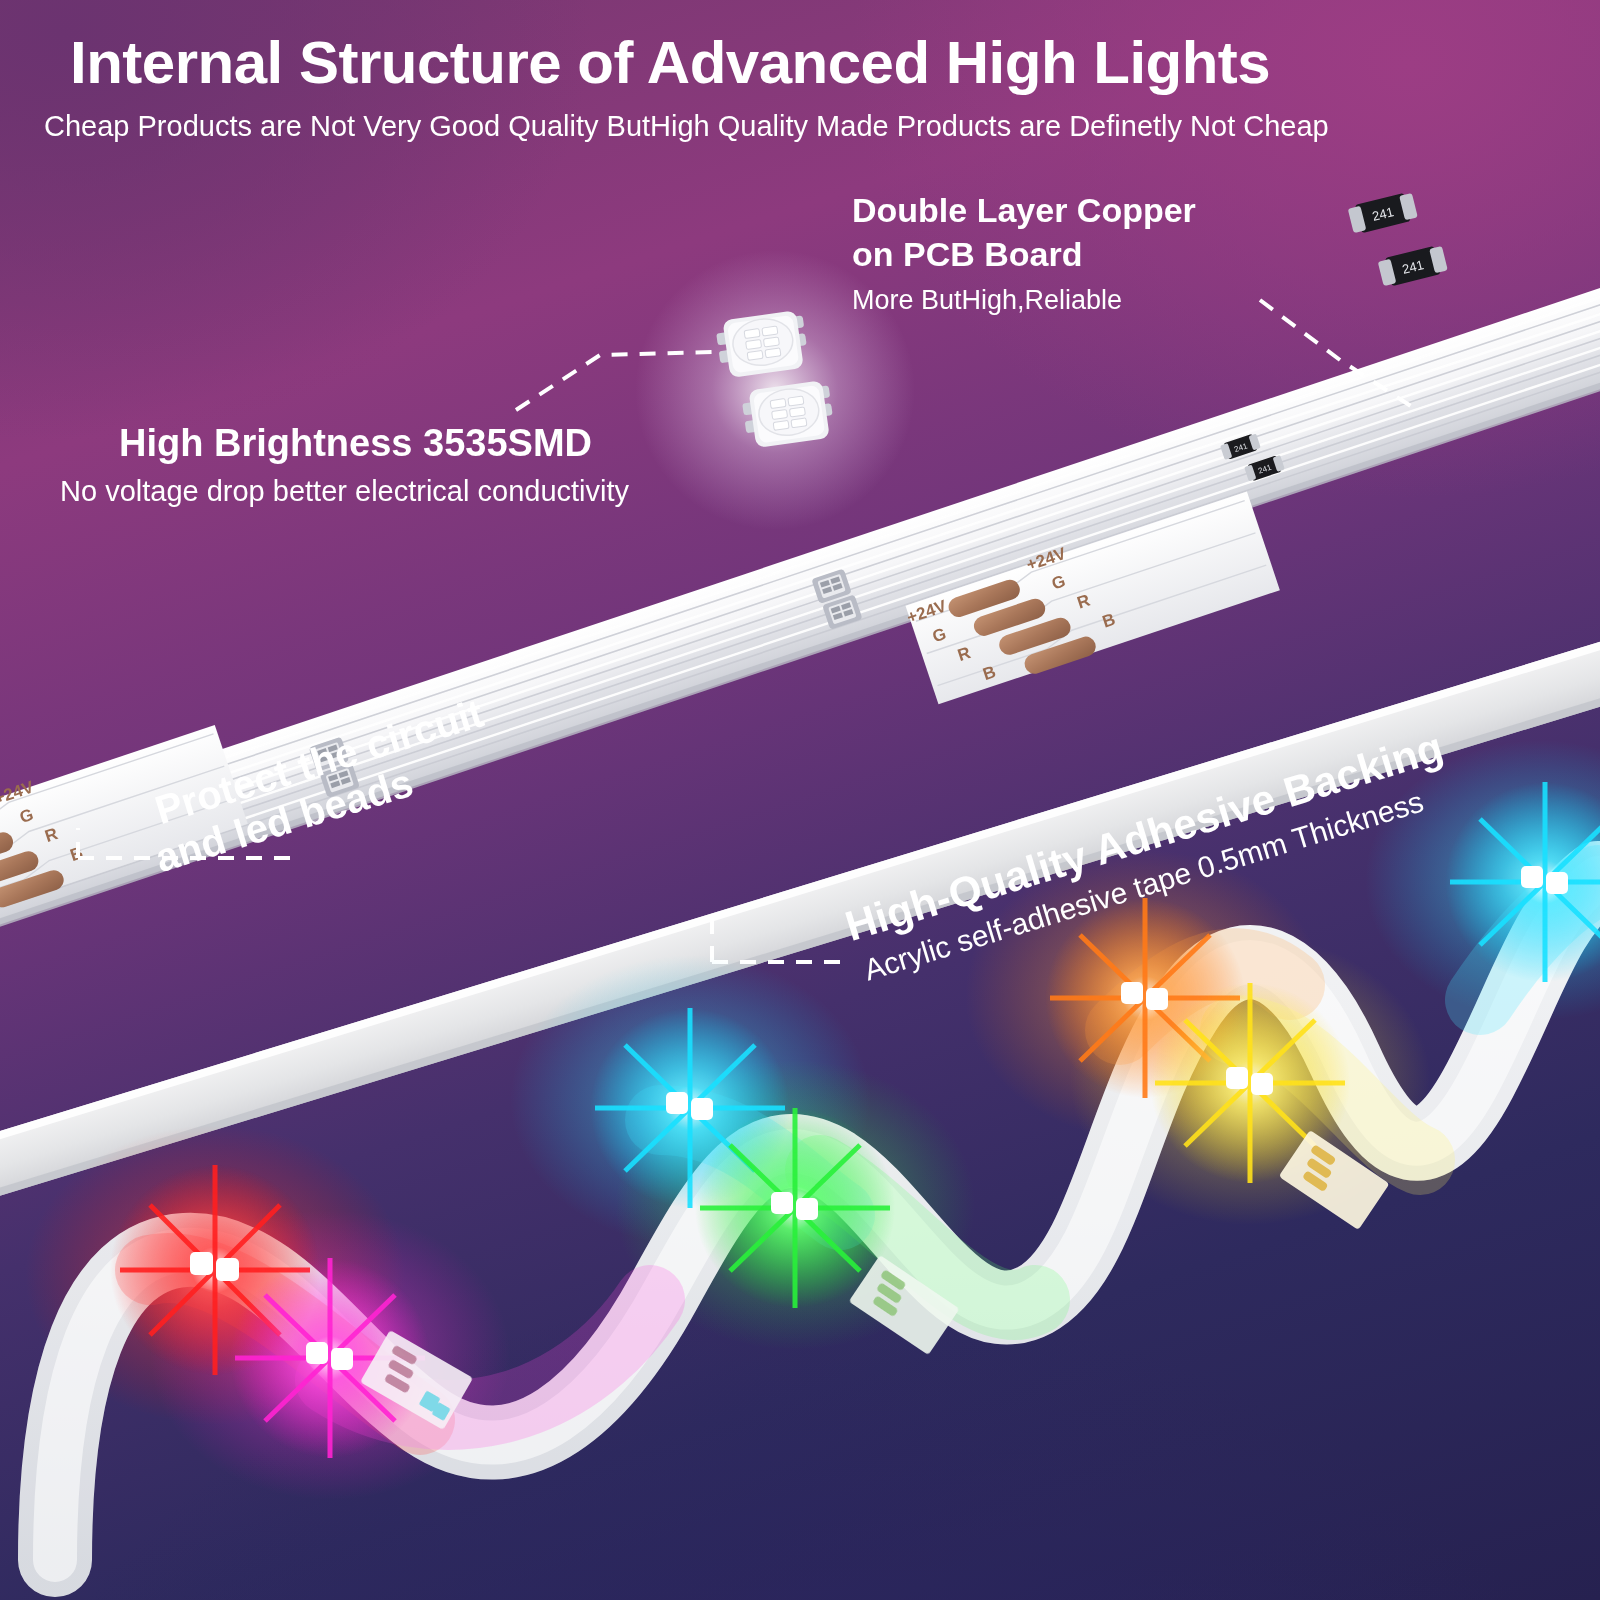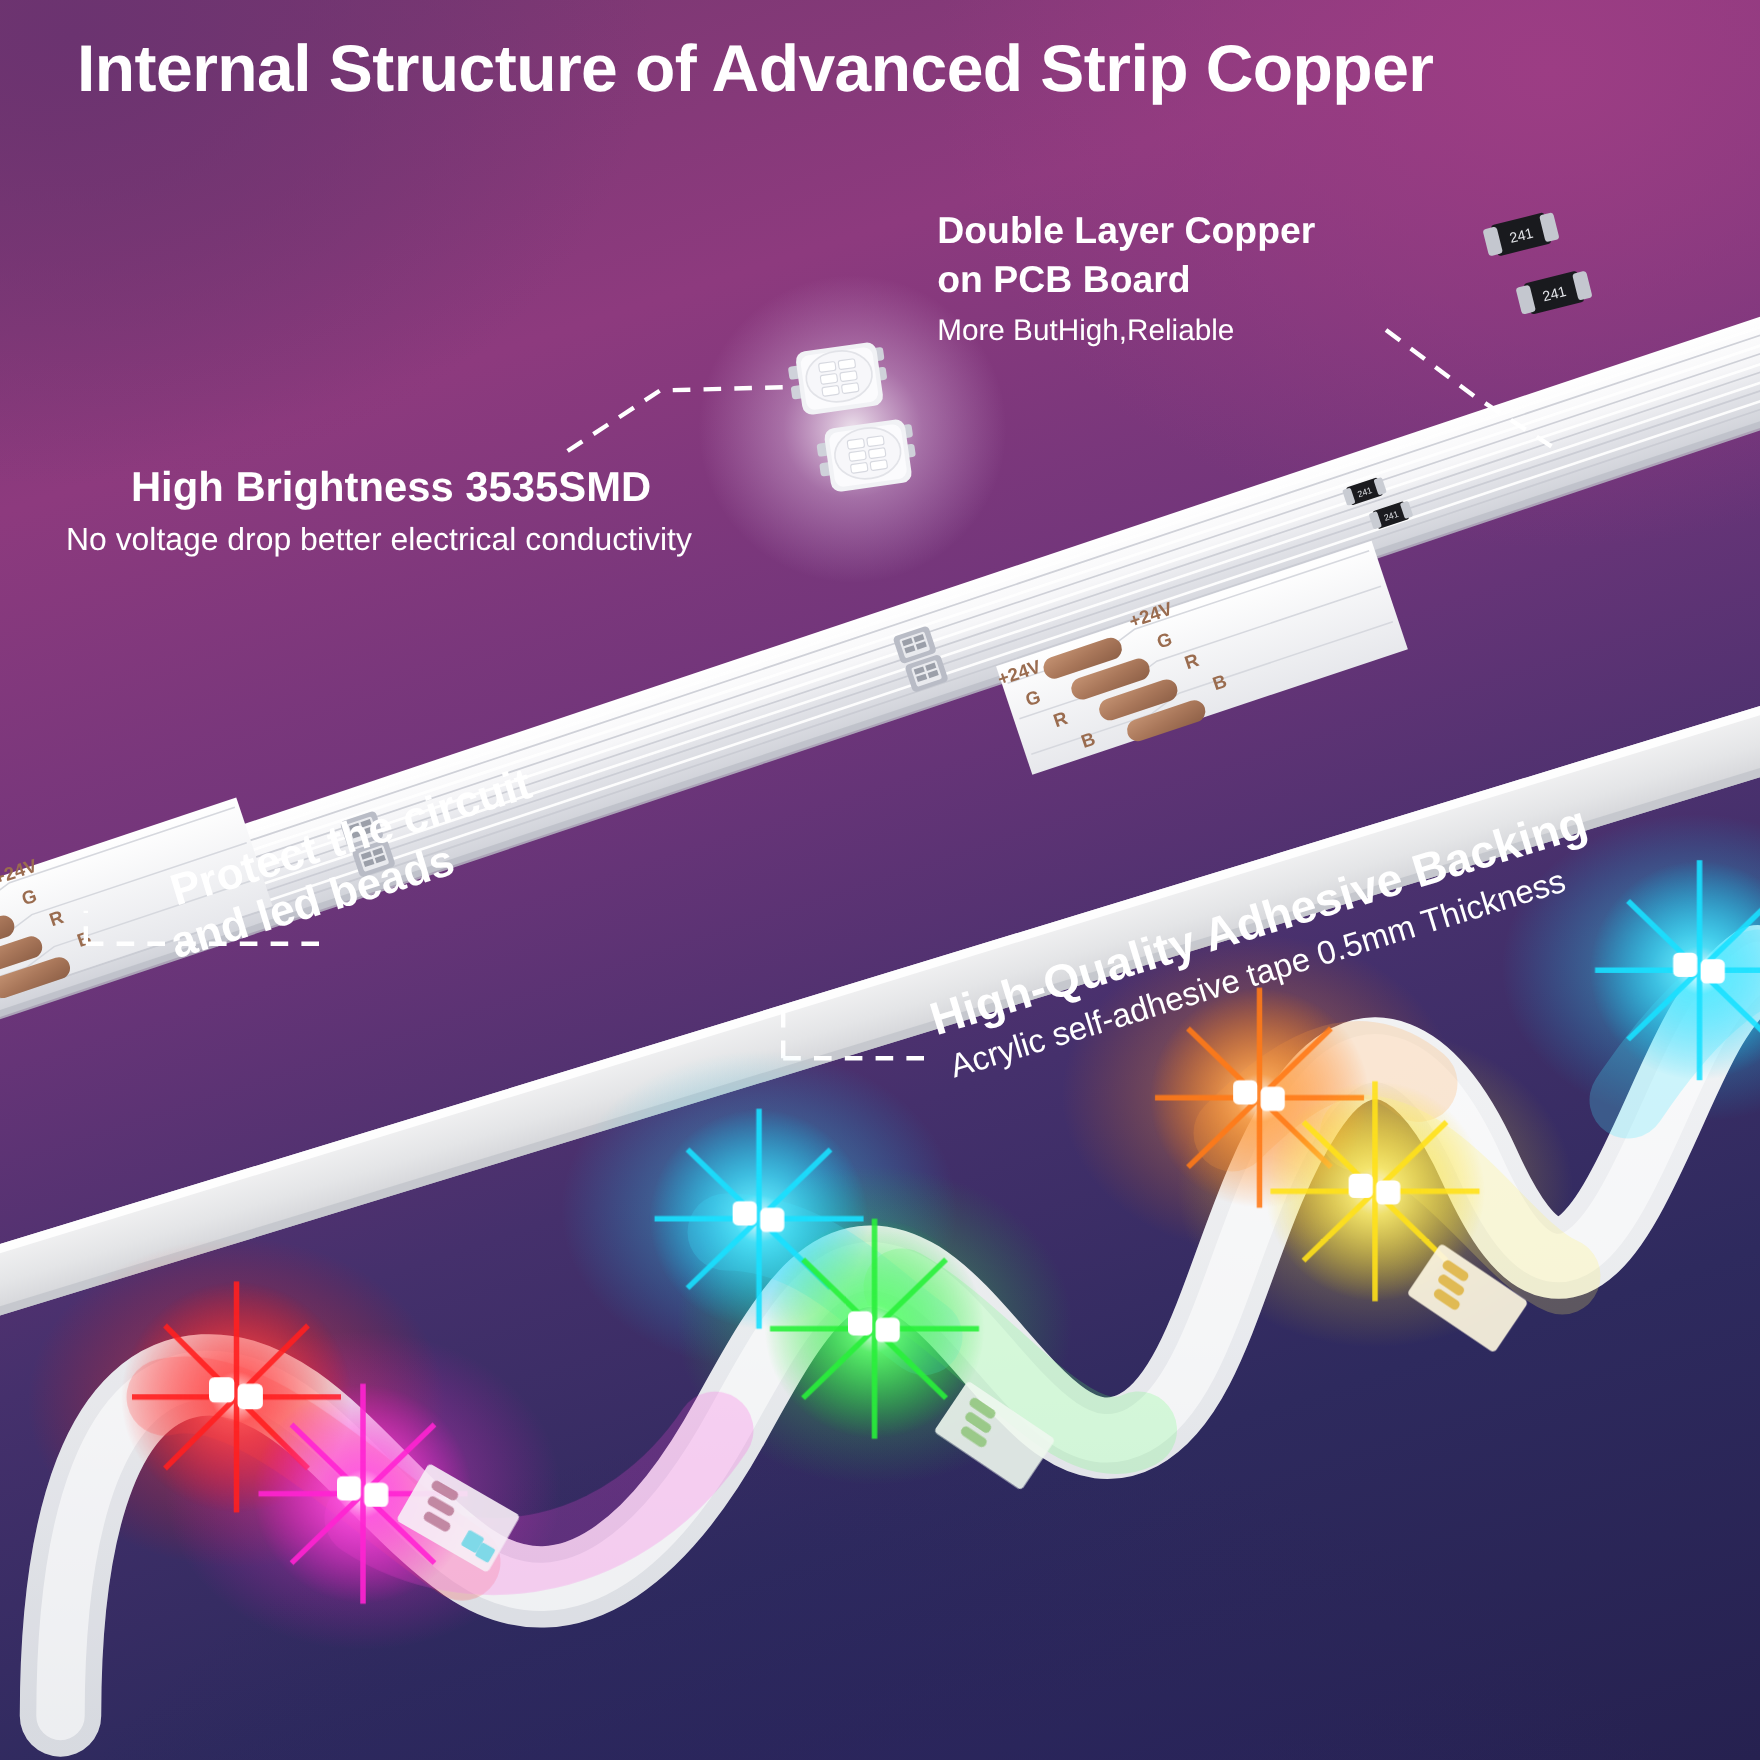--- a/index.html
+++ b/index.html
@@ -428,22 +428,23 @@
         <rect x="0" y="0" width="96" height="56" rx="4" fill="#fdf6e0" opacity=".92"></rect>
         <g fill="#e0b646" opacity=".9">
           <rect x="12" y="9" width="26" height="9" rx="4"></rect>
           <rect x="16" y="22" width="26" height="9" rx="4"></rect>
           <rect x="20" y="35" width="26" height="9" rx="4"></rect>
         </g>
       </g>
     </g>
   </svg>
 
-  <div class="lbl h1" style="left:70px;top:28px;">Internal Structure of Advanced Strip Copper</div>
-
+  <div class="lbl h1" style="left:70px;top:28px;">Internal Structure of Advanced High Lights</div>
+
+  <div class="lbl sub" style="left:44px;top:110px;font-size:29px;">Cheap Products are Not Very Good Quality ButHigh Quality Made Products are Definetly Not Cheap</div>
 
   <div>
     <div class="lbl h2 bold" style="left:852px;top:190px;">Double Layer Copper</div>
     <div class="lbl h2 bold" style="left:852px;top:234px;">on PCB Board</div>
     <div class="lbl sub-sm" style="left:852px;top:285px;">More ButHigh,Reliable</div>
   </div>
 
   <div>
     <div class="lbl bold" style="left:72px;top:422px;font-size:38px;margin-left:47px;">High Brightness 3535SMD</div>
     <div class="lbl" style="left:60px;top:475px;font-size:29px;">No voltage drop better electrical conductivity</div>

